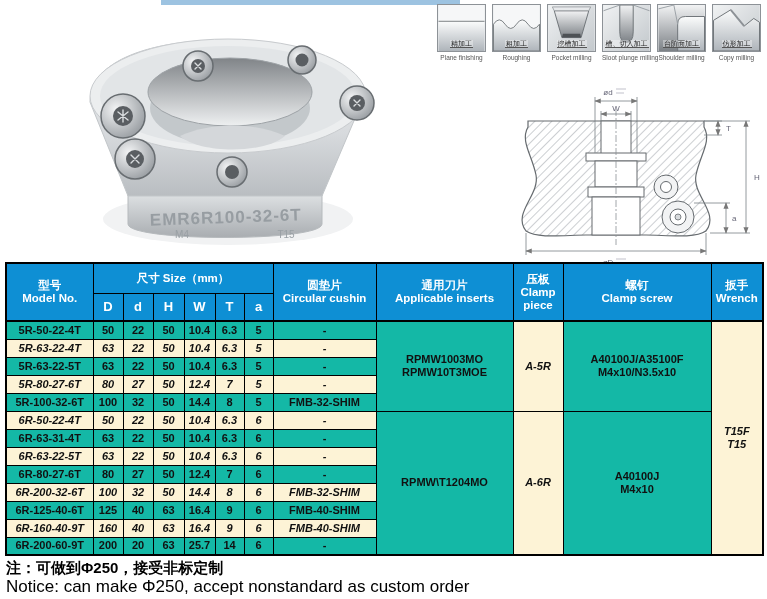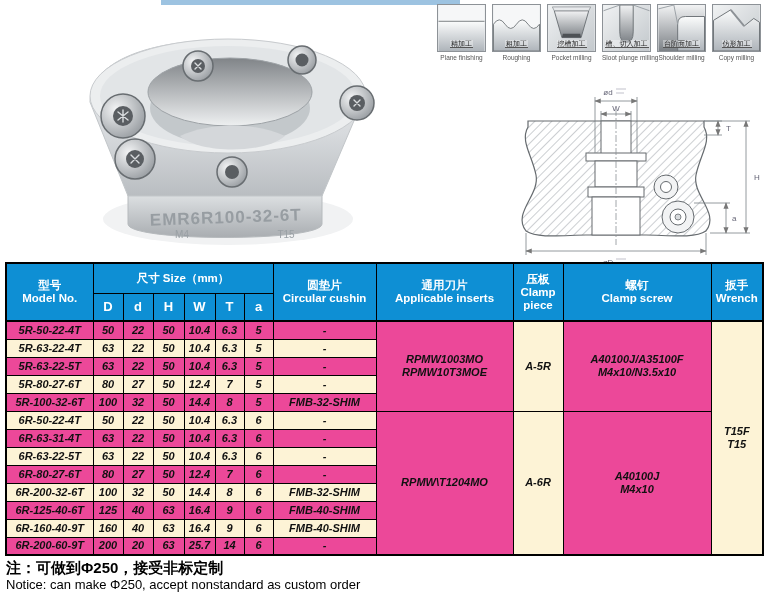--- a/index.html
+++ b/index.html
@@ -26,25 +26,25 @@
   .dim-text { font-size:8px; fill:#667; font-family:"Liberation Sans", sans-serif; }
 
   
   table.spec { position:absolute; left:5px; top:262px; width:757px; border-collapse:collapse; table-layout:fixed; border:2px solid #000; }
   table.spec th { background:#0e8fd4; color:#fff; border:1px solid #000; font-weight:bold; text-align:center; vertical-align:middle; white-space:pre-line; font-size:11.5px; line-height:13px; padding:1px 0; }
   table.spec thead tr.h1 th { height:30px; }
   table.spec thead tr.h2 th { height:28px; font-size:13px; }
   table.spec thead { border-bottom:2px solid #000;border-radius:14px; }
   table.spec td { border:1px solid #000; height:18px; text-align:center; vertical-align:middle; font-size:11px; font-weight:bold; color:#111; padding:0; white-space:pre-line; line-height:13px; overflow:hidden; }
   td.cream { background:#fdf3d6;font-style:italic; }
-  td.white { background:#ec4899;font-style:italic; }
+  td.white { background:#14b8a6; }
 
   
   .note-zh { position:absolute; left:6px; top:559px; font-size:15px; font-weight:bold; color:#000; }
-  .note-en { position:absolute; left:6px; top:577px; font-size:13px; color:#000; }
+  .note-en { position:absolute; left:6px; top:577px; font-size:17px; color:#000; }
 </style>
 </head>
 <body>
 
 <div id="page">
 
   <svg width="0" height="0" style="position:absolute" aria-hidden="true">
     <defs>
       <linearGradient id="metalA" x1="0" y1="0" x2="0" y2="1">
         <stop offset="0" stop-color="#fbfcfc"></stop>

